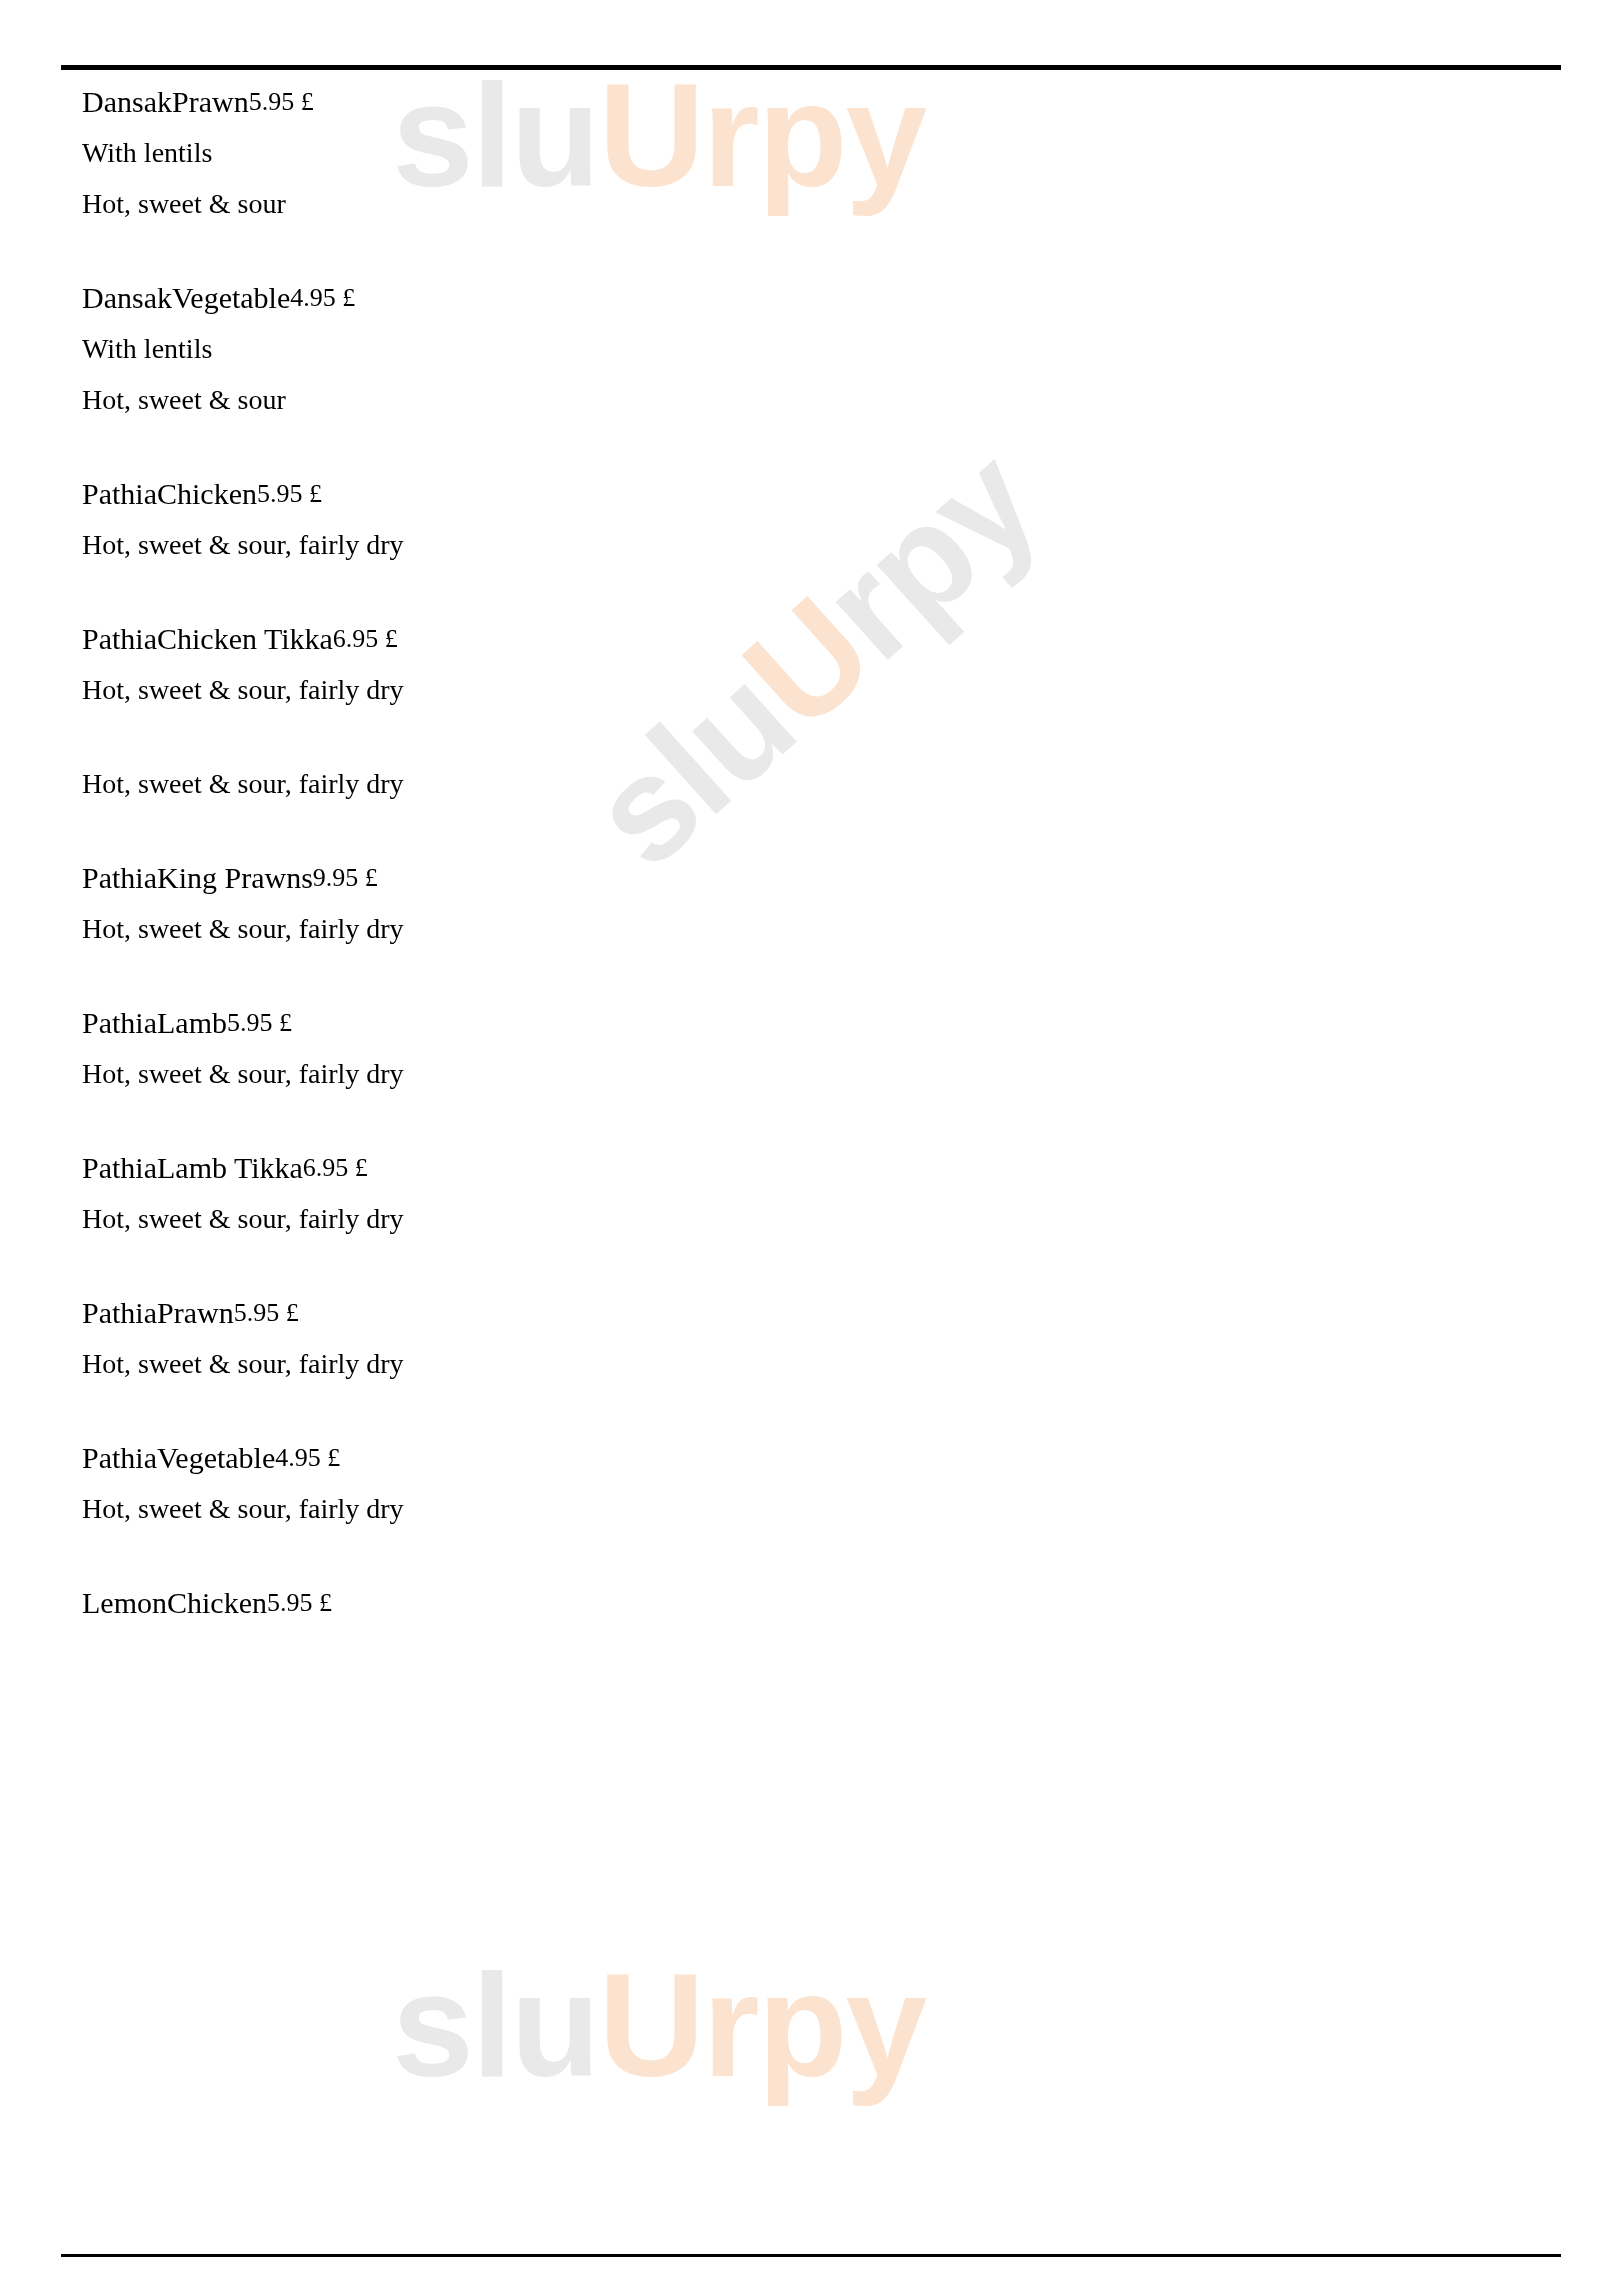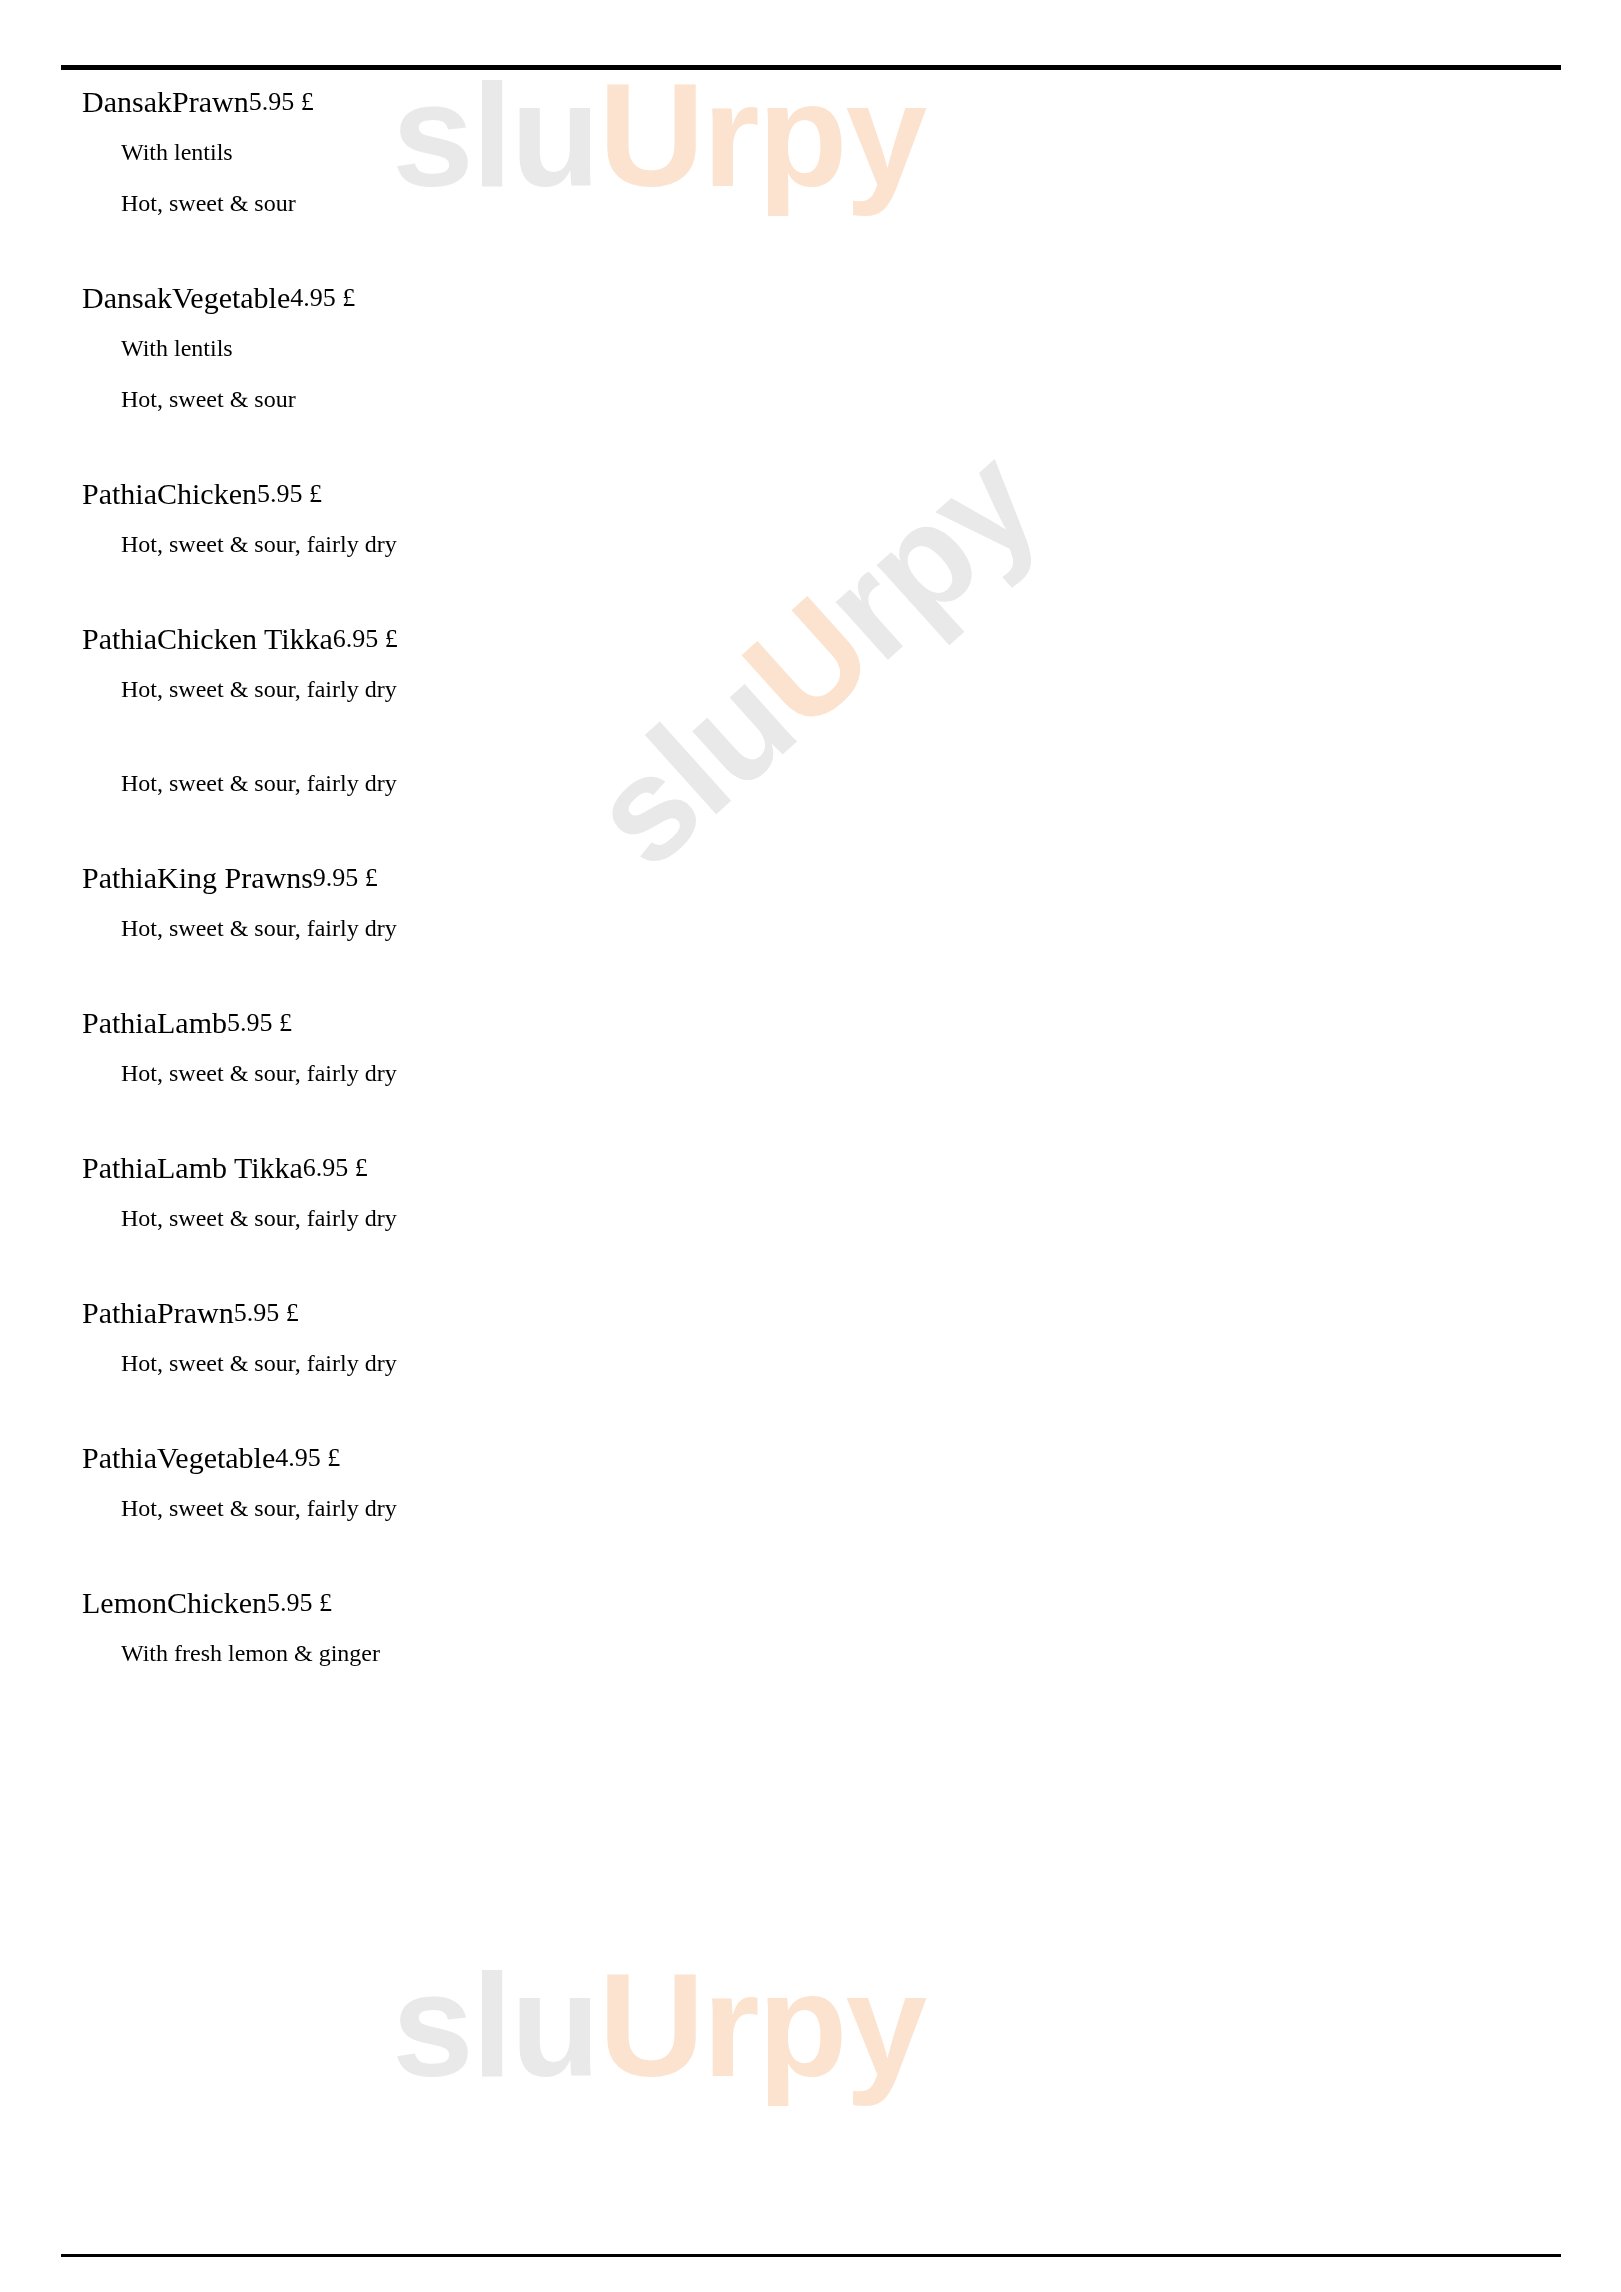--- a/index.html
+++ b/index.html
@@ -79,23 +79,22 @@
     white-space: pre;
   }
   .item .price {
     font-size: 26px;
     line-height: 51px;
     text-align: right;
     white-space: nowrap;
     padding-right: 5.9px;
   }
   .item .desc {
-    font-size: 24px;
+    font-size: 28px;
     line-height: 51px;
-    margin-left: 39px;
   }
 </style>
 </head>
 <body>
 
 <div class="page">
 
   <div class="wm wm1"><span class="g">sl</span><span class="g">u</span><span class="o">U</span><span class="o">rpy</span></div>
   <div class="wm wm2"><span class="g">sl</span><span class="g">u</span><span class="o">U</span><span class="g">rpy</span></div>
   <div class="wm wm3"><span class="g">sl</span><span class="g">u</span><span class="o">U</span><span class="o">rpy</span></div>
@@ -181,18 +180,17 @@
         <div class="price">4.95 £</div>
       </div>
       <div class="desc">Hot, sweet &amp; sour, fairly dry</div>
     </div>
 
     <div class="item">
       <div class="row">
         <div class="name">LemonChicken</div>
         <div class="price">5.95 £</div>
       </div>
-      <div class="desc">With fresh lemon &amp; ginger</div>
     </div>
 
   </div>
 </div>
 
 
 </body></html>

